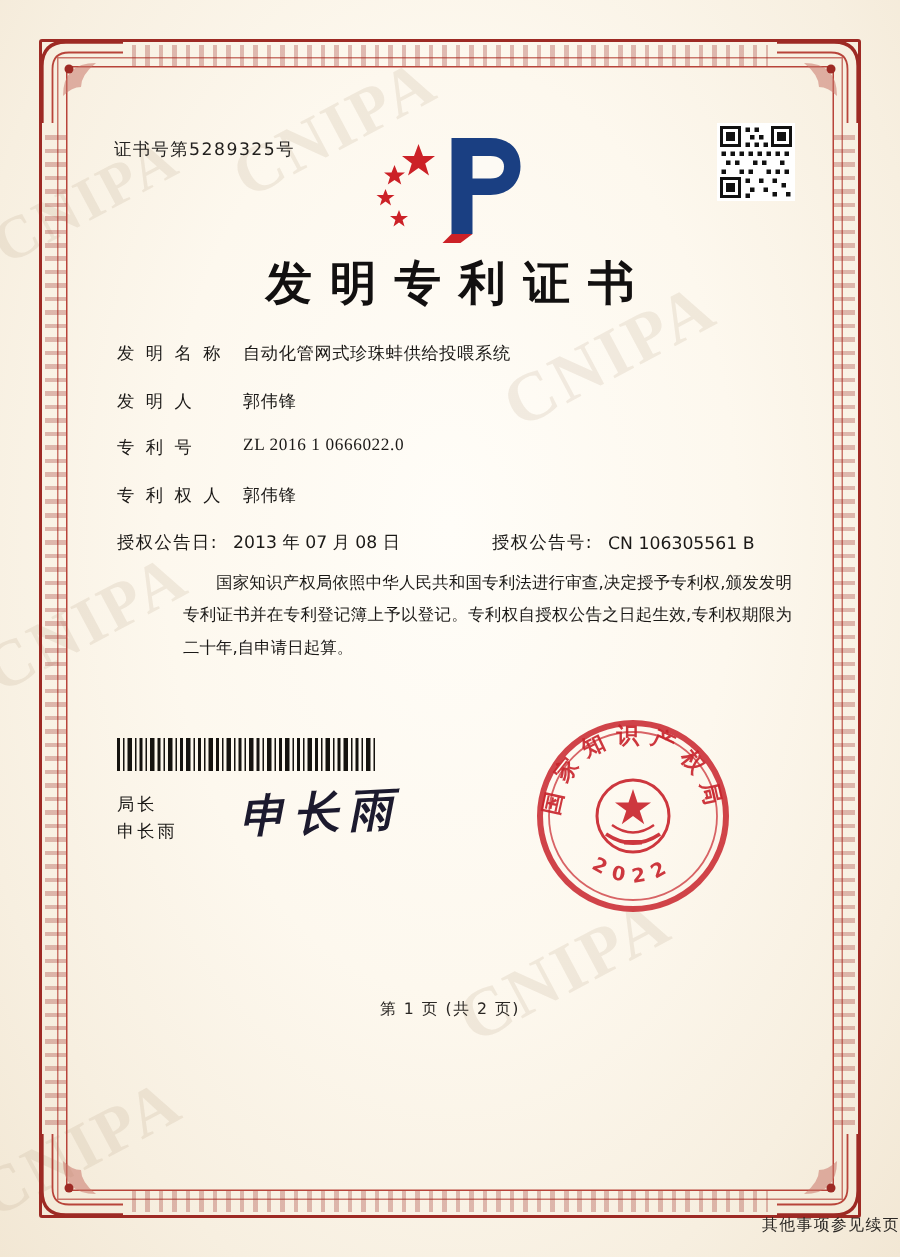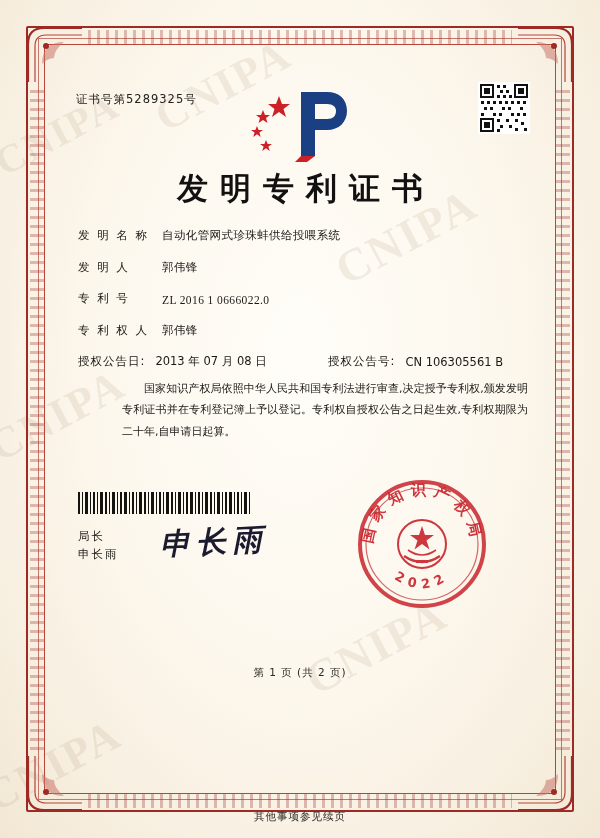--- a/index.html
+++ b/index.html
@@ -91,21 +91,21 @@
     font-family:"DejaVu Sans","Liberation Sans",sans-serif;
     font-size:31px;font-weight:700;letter-spacing:12px;
     color:#121010;
     text-indent:12px;
   }
 
   .fields{
     position:absolute;left:18px;right:8px;top:168px;
     font-size:11.5px;color:#1b1917;
   }
-  .frow{display:flex;align-items:flex-end;margin-bottom:16.5px;}
+  .frow{display:flex;align-items:flex-start;margin-bottom:16.5px;}
   .flabel{
     width:84px;flex:0 0 84px;
     letter-spacing:2px;
   }
   .fval{flex:1 1 auto;letter-spacing:0.4px;font-family:Liberation Serif, serif;}
   .frow-split{display:flex;align-items:baseline;margin-bottom:10px;}
   .fhalf{display:flex;align-items:center;}
   .fhalf.left{width:250px;flex:0 0 250px;}
   .fhalf .flabel2{letter-spacing:1px;margin-right:10px;white-space:nowrap;}
 
@@ -139,21 +139,21 @@
     width:132px;height:132px;
   }
 
   .page-no{
     position:absolute;left:0;right:0;top:572px;
     text-align:center;font-size:10.5px;color:#2a2724;letter-spacing:1px;margin-top:34px;
   }
 
   .footnote{
     position:absolute;left:0;right:0;bottom:14px;
-    text-align:center;font-size:10.5px;color:#2a2724;letter-spacing:1px;
+    text-align:right;font-size:10.5px;color:#2a2724;letter-spacing:1px;
   }
 </style>
 </head>
 <body>
 
 <div class="page">
 
   <div class="wm" style="left:-10px;top:110px;font-size:40px;">CNIPA</div>
   <div class="wm" style="left:150px;top:60px;font-size:44px;">CNIPA</div>
   <div class="wm" style="left:330px;top:210px;font-size:46px;">CNIPA</div>

